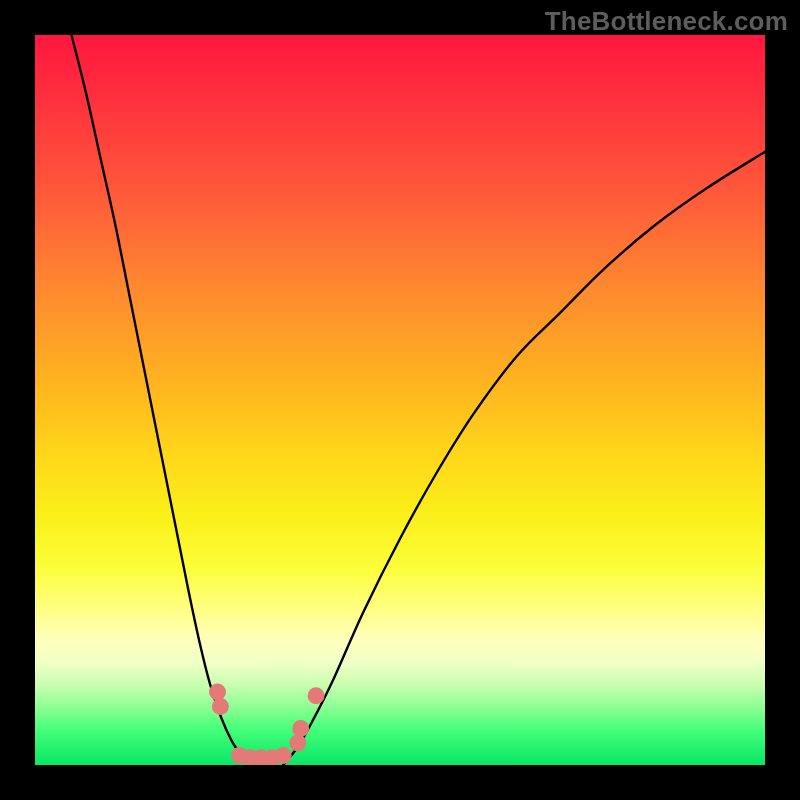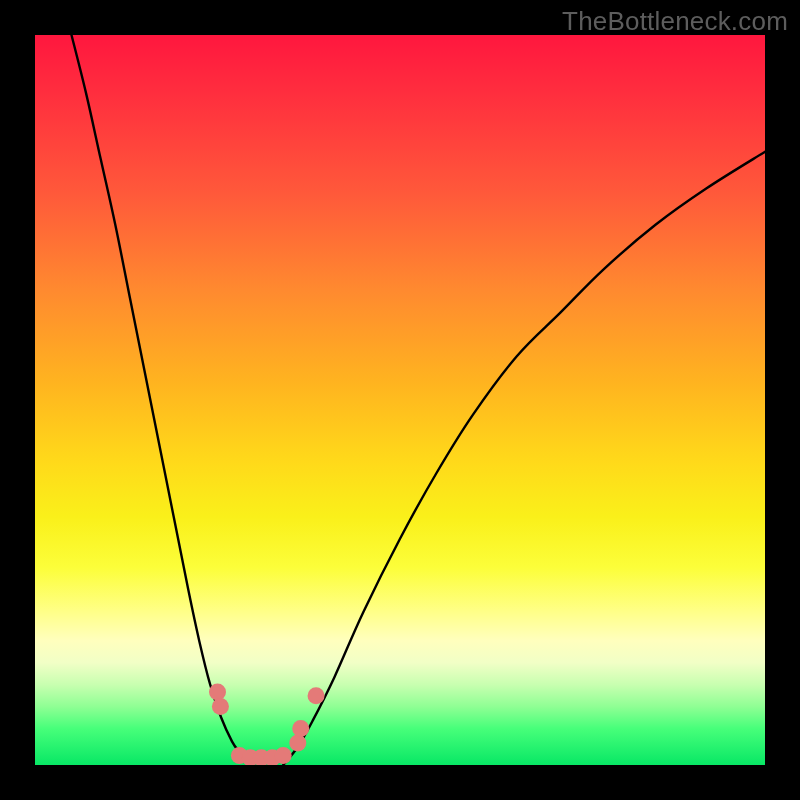--- a/index.html
+++ b/index.html
@@ -17,21 +17,21 @@
     top: 0;
     width: 800px;
     height: 800px;
     background: #000;
   }
   .watermark {
     position: absolute;
     top: 6px;
     right: 12px;
     font-size: 26px;
-    font-weight: 400;
+    font-weight: 700;
     color: #5d5d5d;
     letter-spacing: 0.2px;
     user-select: none;
   }
   .plot {
     position: absolute;
     left: 35px;
     top: 35px;
     width: 730px;
     height: 730px;

